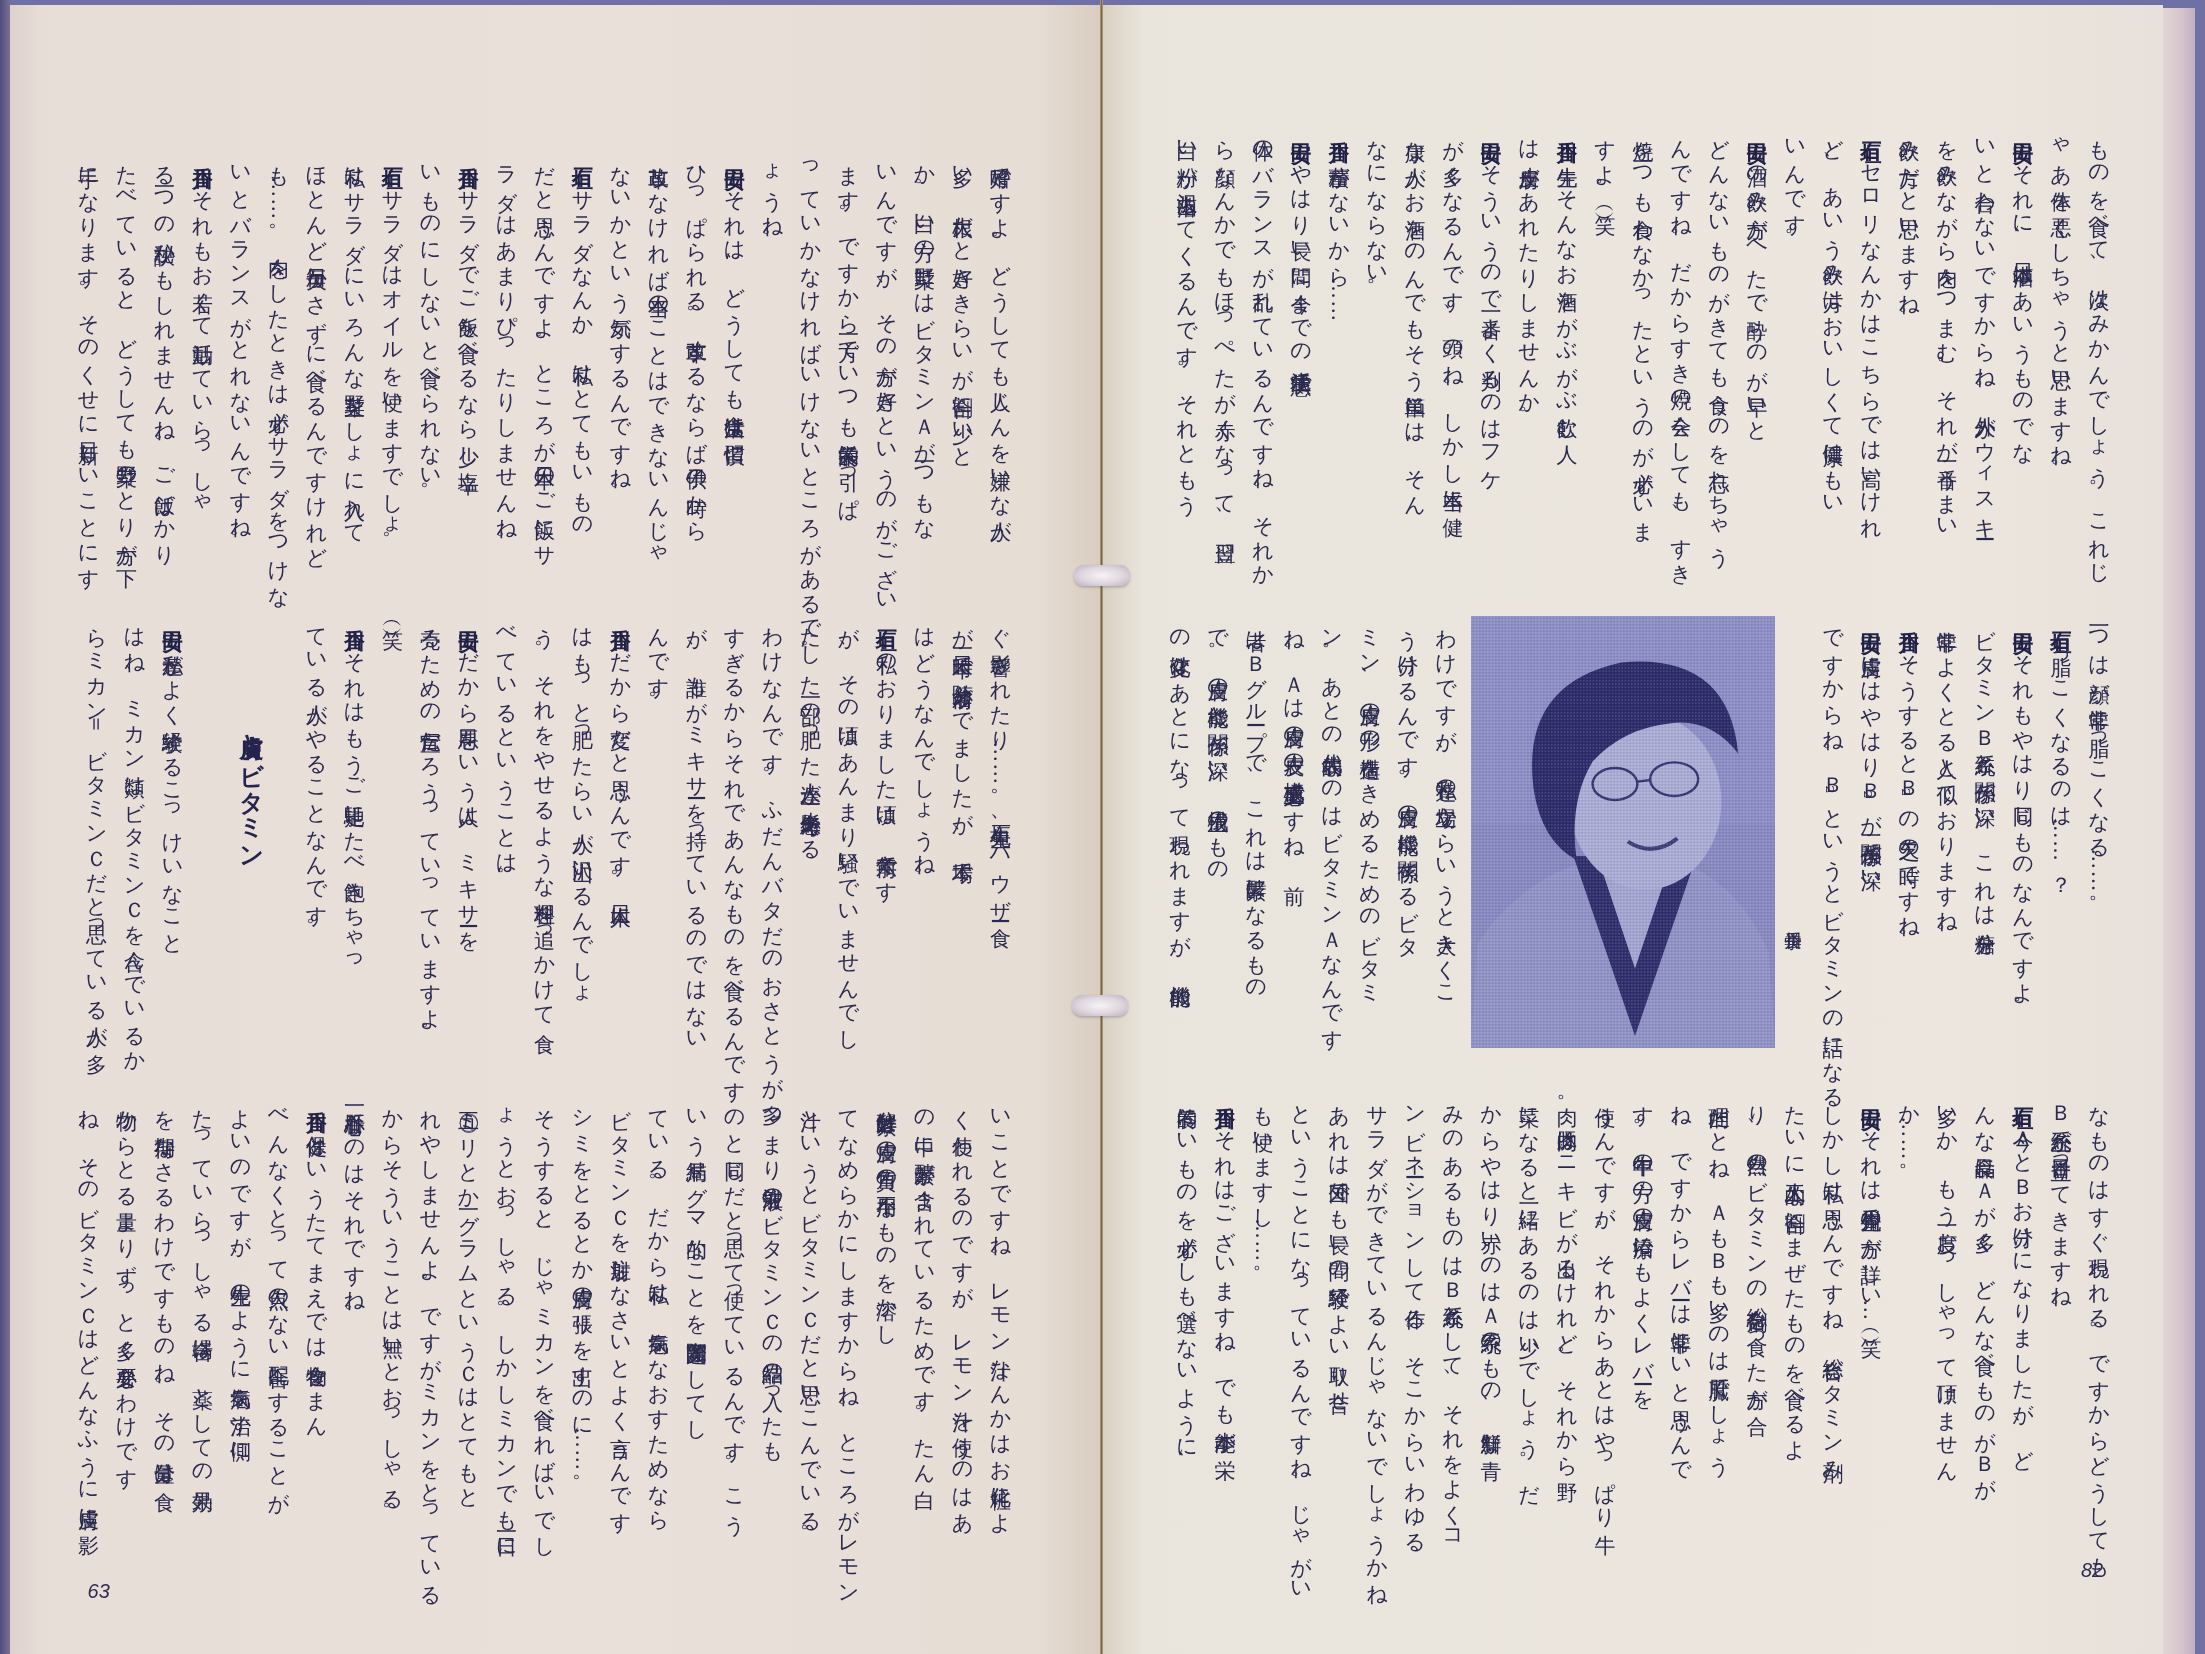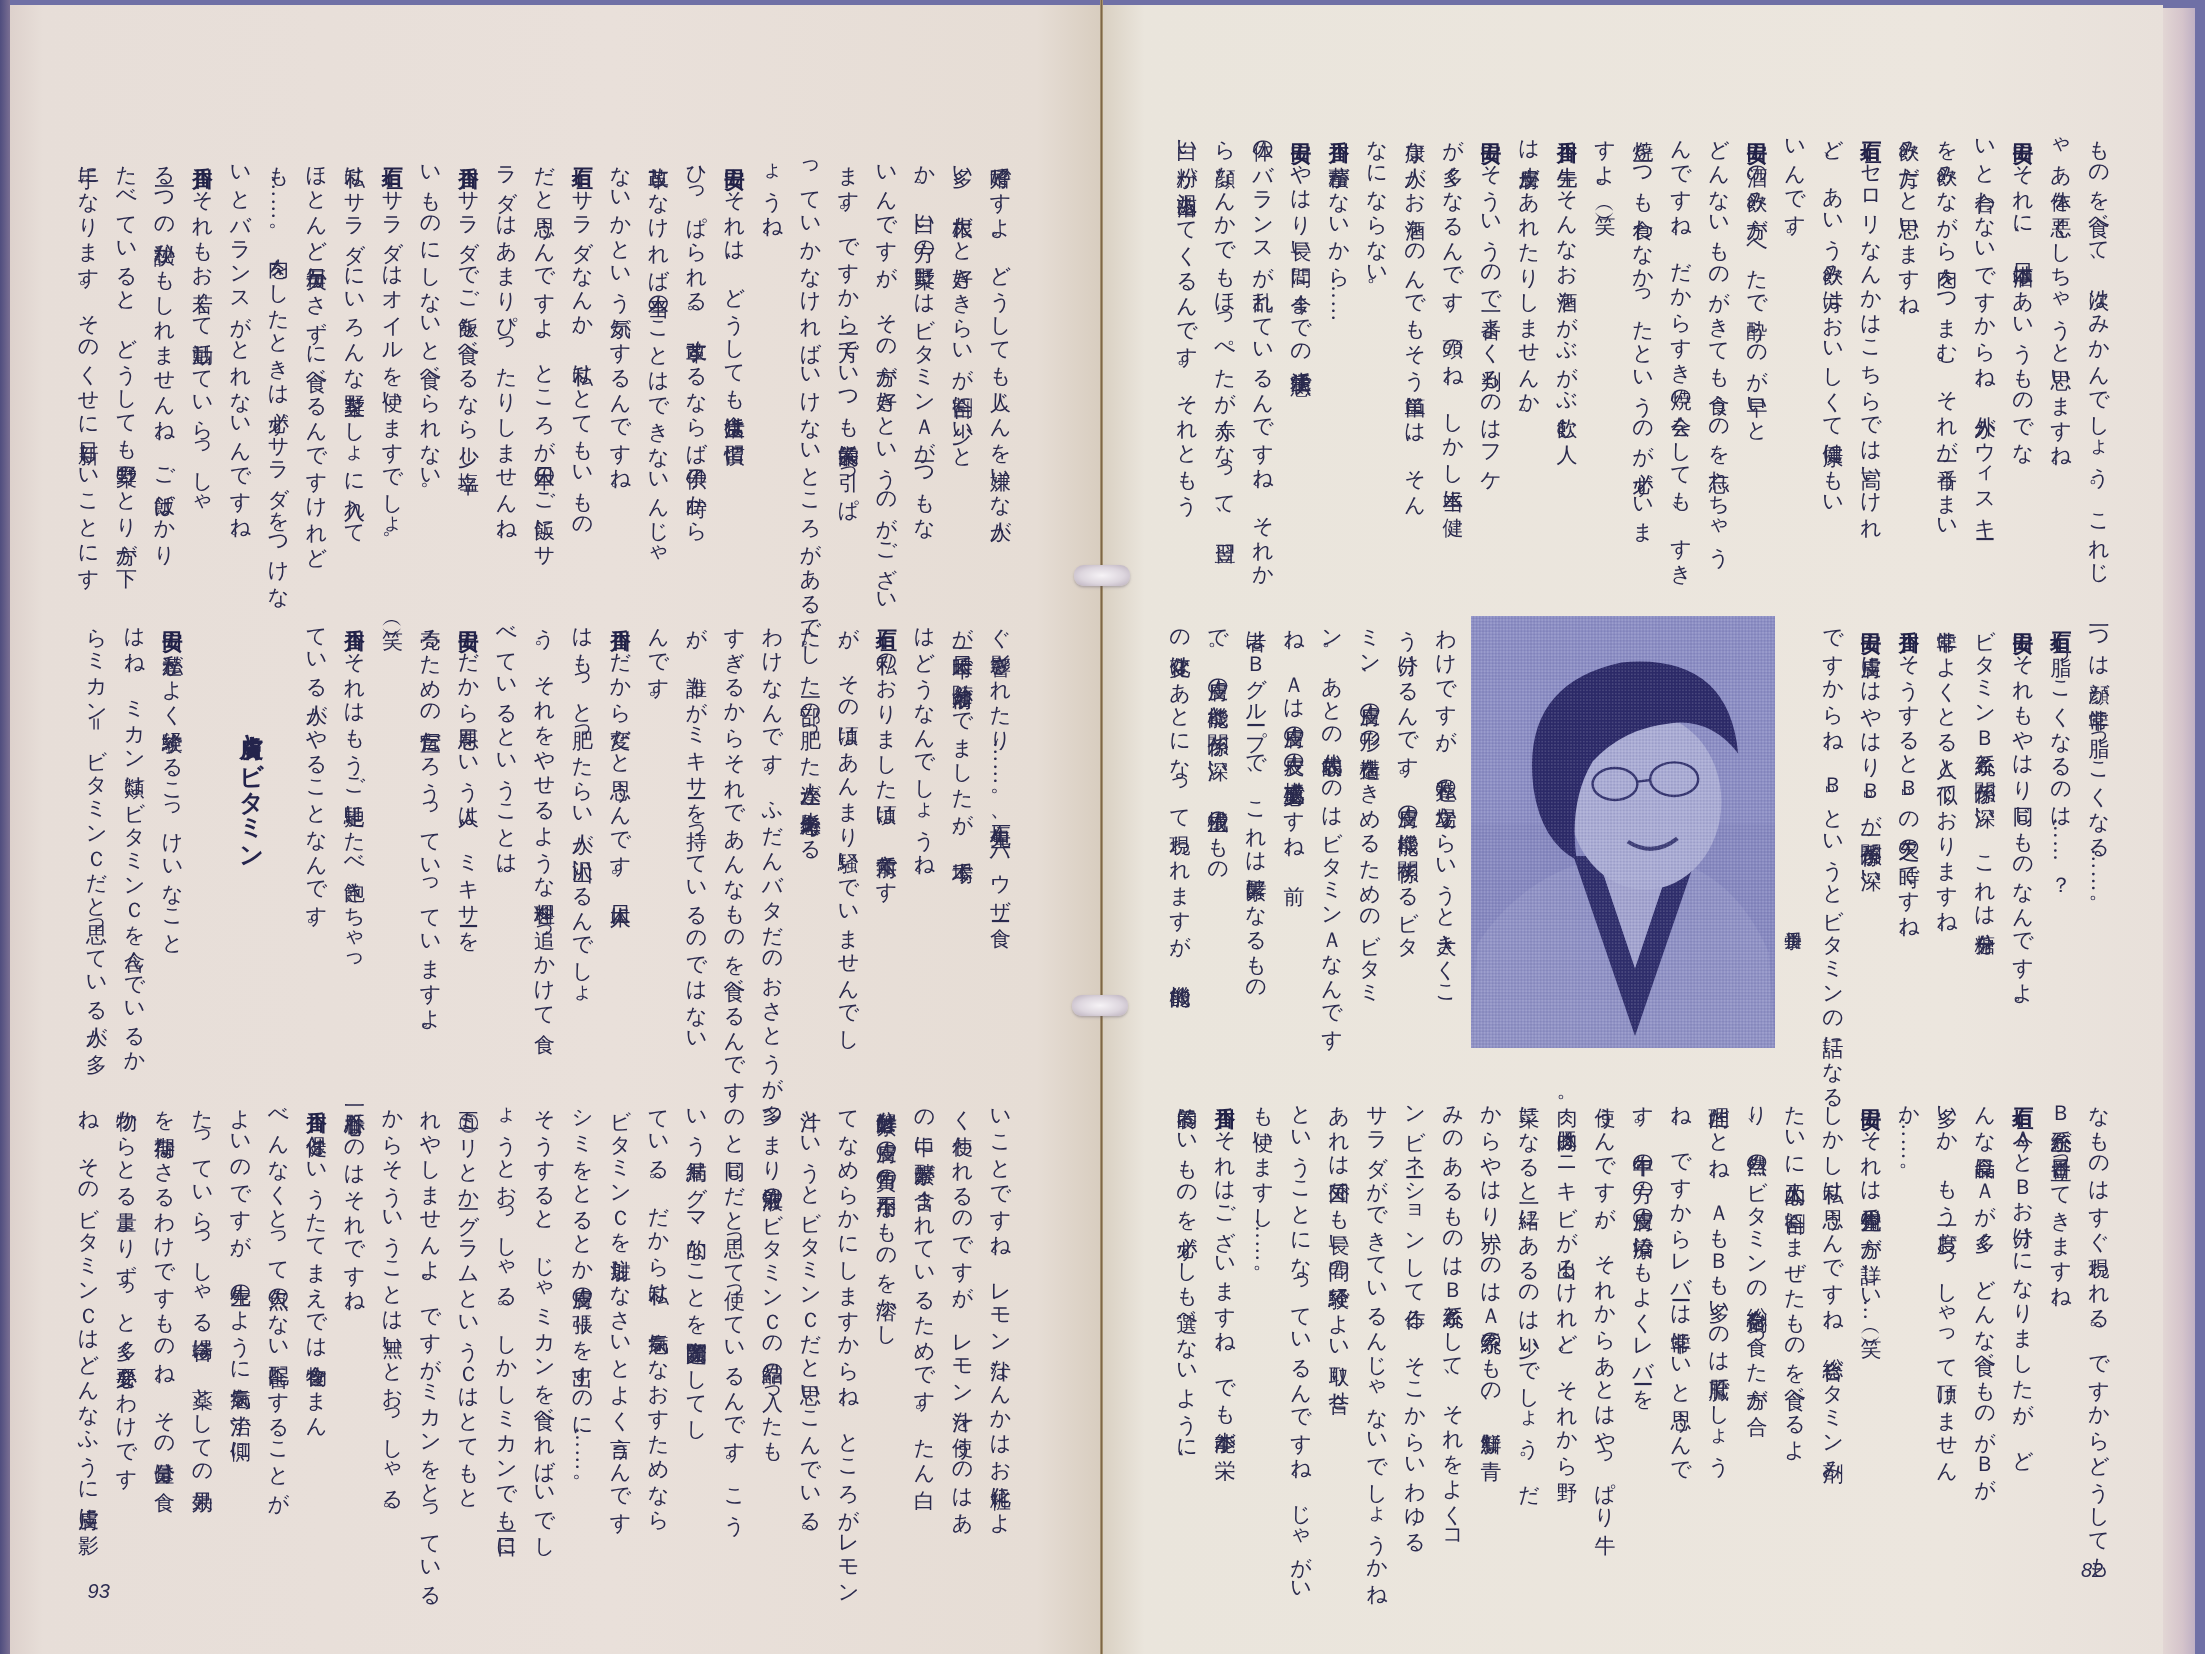--- a/index.html
+++ b/index.html
@@ -113,21 +113,21 @@
         <div class="ln"><span class="tx">からそういうことは無いとおっしゃる。</span></div>
         <div class="ln"><span class="tx">一番肝心なのはそれですね。</span></div>
         <div class="ln"><b class="spk">香川</b><span class="tx">保健というたてまえでは食物をまん</span></div>
         <div class="ln"><span class="tx">べんなくとって欠点のない配合にすることが</span></div>
         <div class="ln"><span class="tx">よいのですが、先生のように病気を治す側に</span></div>
         <div class="ln"><span class="tx">たっていらっしゃる場合は、薬としての効果</span></div>
         <div class="ln"><span class="tx">を期待なさるわけですものね。その分量は食</span></div>
         <div class="ln"><span class="tx">物からとる量よりずっと多く必要なわけです</span></div>
         <div class="ln"><span class="tx">ね。そのビタミンＣはどんなふうに皮膚に影</span></div>
       </div>
-    <div class="pno" style="left:78px;top:1575px;">93</div>
+    <div class="pno" style="left:78px;top:1575px;">63</div>
   </div>
 
   <div class="page page-right">
     <div class="blk r" style="right:45px;top:120px;">
         <div class="ln"><span class="tx">ものを食べて、次はみかんでしょう。これじ</span></div>
         <div class="ln"><span class="tx">ゃあ体を悪くしちゃうと思いますね。</span></div>
         <div class="ln"><b class="spk">安田</b><span class="tx">それに、日本酒はあゝいうものでな</span></div>
         <div class="ln"><span class="tx">いと合わないですからね。外人がウィスキー</span></div>
         <div class="ln"><span class="tx">を飲みながら肉をつまむ。それが一番うまい</span></div>
         <div class="ln"><span class="tx">飲み方だと思いますね。</span></div>

